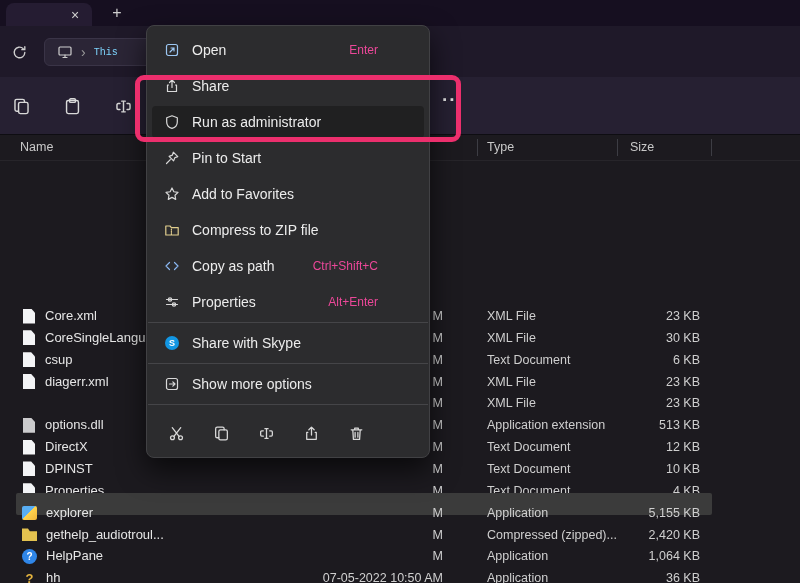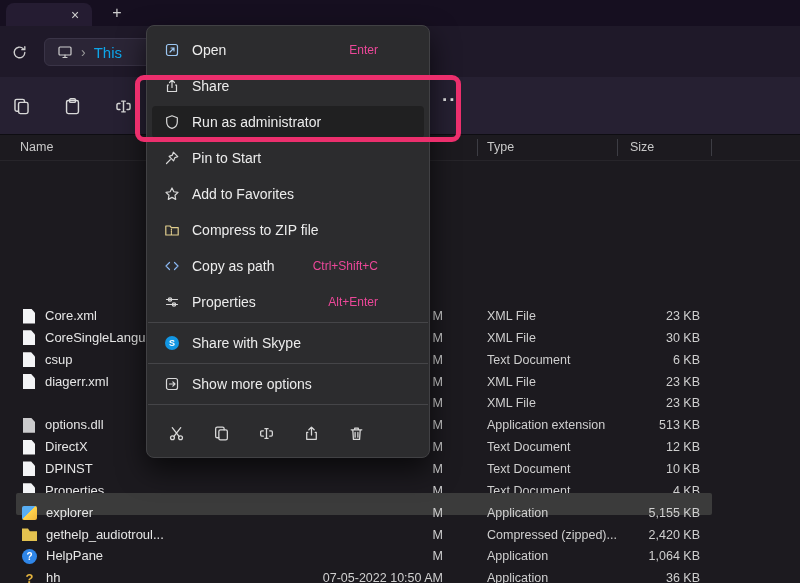--- a/index.html
+++ b/index.html
@@ -14,21 +14,21 @@
     justify-content:center;color:#cfcfcf;font-size:14px;border-radius:4px;cursor:default;}
   .new-tab{position:absolute;left:106px;top:2px;width:22px;height:22px;display:flex;
     align-items:center;justify-content:center;color:#cfcfcf;font-size:16px;}
   
   .navbar{position:absolute;left:0;top:26px;width:800px;height:51px;background:#1f1929;}
   .nav-refresh{position:absolute;left:10px;top:17px;width:18px;height:18px;}
   .addressbox{position:absolute;left:44px;top:12px;width:380px;height:28px;background:#2b2536;
     border:1px solid #3a3447;border-radius:6px;display:flex;align-items:center;
     padding:0 12px;box-sizing:border-box;gap:8px;}
   .crumb-chevron{color:#9a9a9a;font-size:14px;}
-  .crumb-text{color:#0ea5e9;font-size:15px;white-space:nowrap;}
+  .crumb-text{color:#7dd3fc;font-size:10px;white-space:nowrap;font-family:Liberation Mono, monospace;}
   
   .toolbar{position:absolute;left:0;top:77px;width:800px;height:58px;background:#262032;
     border-bottom:1px solid #0e0d12;box-sizing:border-box;}
   .toolbar-icons{position:absolute;left:10px;top:18px;display:flex;gap:29px;}
   .tb-more{position:absolute;left:442px;top:12px;color:#dddddd;font-size:19px;font-weight:bold;
     letter-spacing:1px;}
   
   .filearea{position:absolute;left:0;top:135px;width:800px;height:448px;background:#1c1a1f;}
   .list-header{position:absolute;left:0;top:0;width:800px;height:25px;line-height:25px;
     font-size:12.5px;color:#c8c8c8;border-bottom:1px solid rgba(255,255,255,0.05);}

